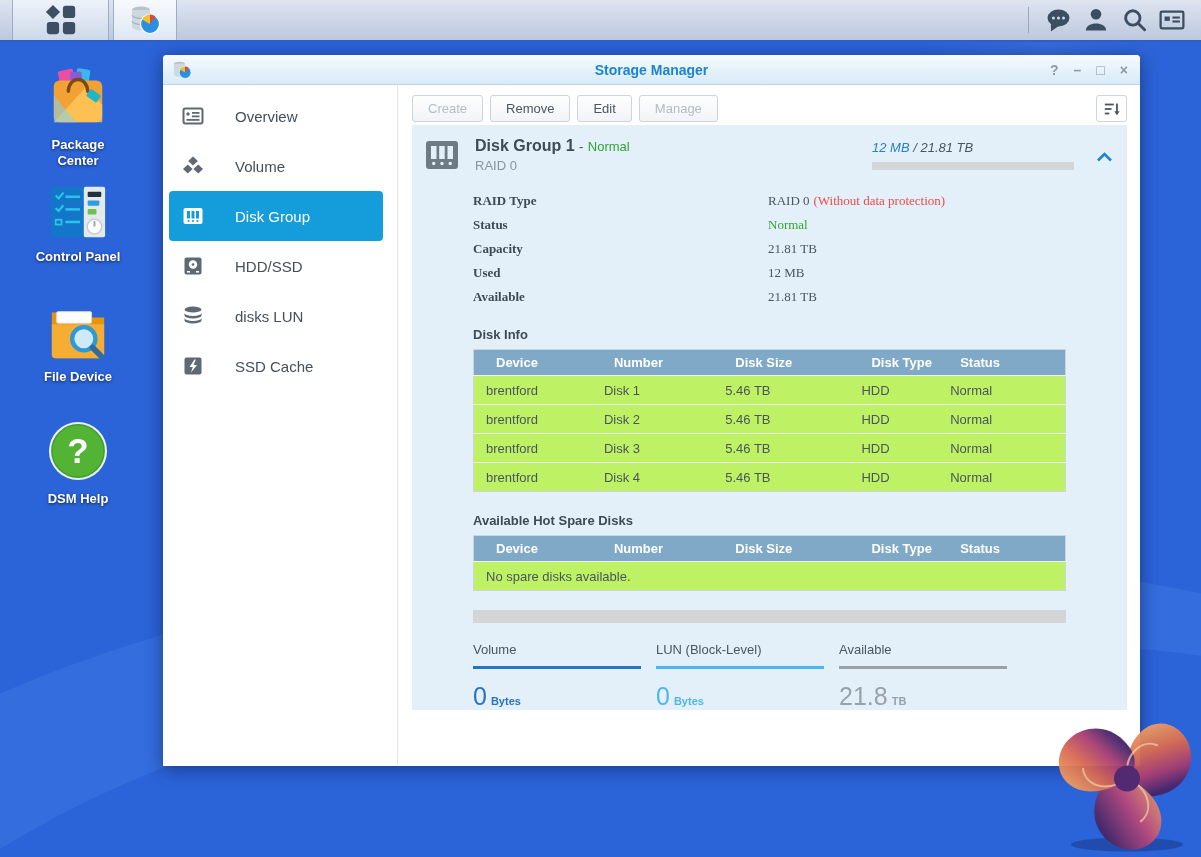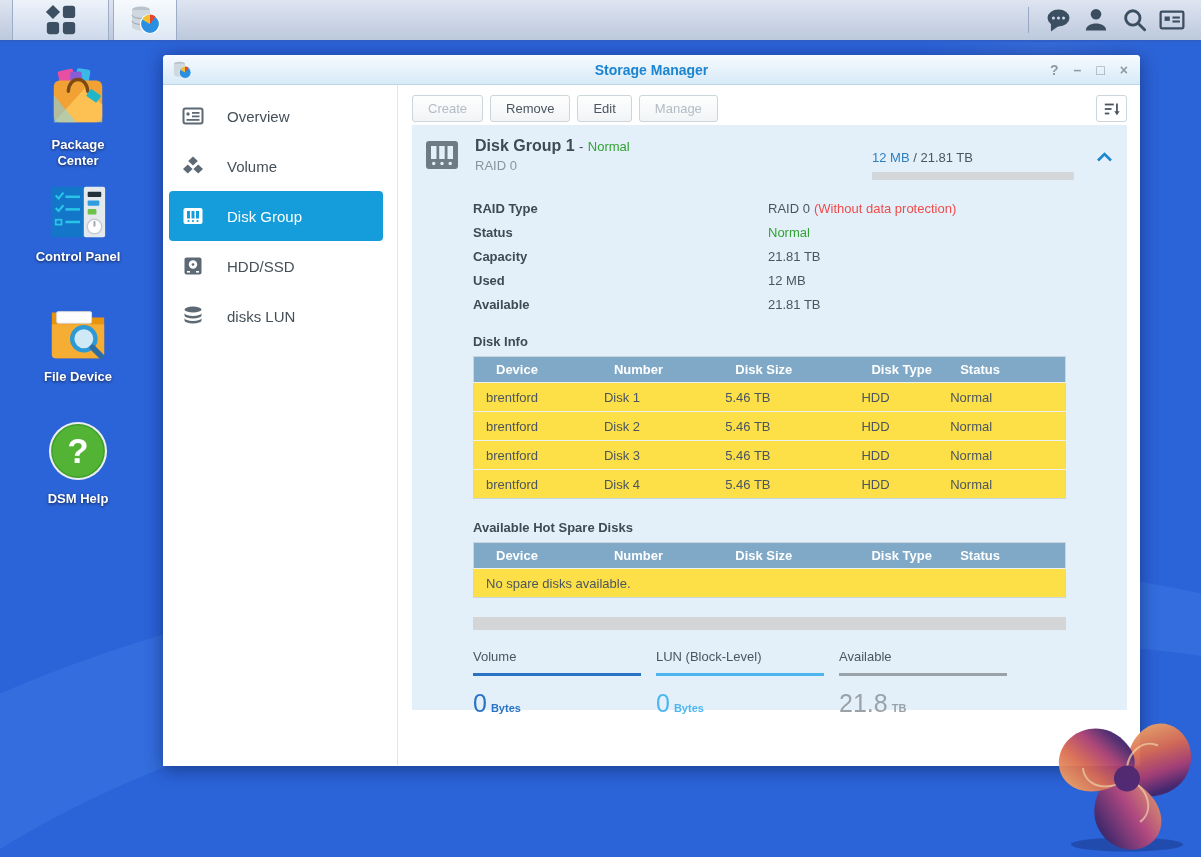--- a/index.html
+++ b/index.html
@@ -39,21 +39,21 @@
   .titlebar { height:30px; background:linear-gradient(#f7fbfe,#d7eaf8); border-bottom:1px solid #bdd5e6;
               border-radius:4px 4px 0 0; position:relative; display:flex; align-items:center; }
   .titlebar .app-mini { position:absolute; left:9px; top:5px; }
   .title-text { width:100%; text-align:center; color:#1b84d1; font-size:14px; font-weight:bold; }
   .win-controls { position:absolute; right:12px; top:0; height:30px; display:flex; align-items:center; gap:15px; }
   .win-controls span { color:#8b9aa6; font-size:14px; font-weight:bold; cursor:pointer; line-height:1; }
 
   .window-body { display:flex; height:680px; }
   .sidebar { width:235px; background:#fff; border-right:1px solid #e2e7ea; padding-top:6px; flex-shrink:0; }
   .side-item { height:50px; margin:0 14px 0 6px; padding-left:13px; border-radius:4px;
-               display:flex; align-items:center; gap:23px; color:#454f58; font-size:15px; cursor:pointer; }
+               display:flex; align-items:center; gap:31px; color:#454f58; font-size:15px; cursor:pointer; }
   .side-item .icn { width:22px; height:22px; color:#5d6a75; flex-shrink:0; }
   .side-item.active { background:#149dda; color:#fff; }
   .side-item.active .icn { color:#fff; }
 
   .content { flex:1; display:flex; flex-direction:column; background:#fff; }
   .toolbar { height:37px; padding:5px 13px 0 14px; display:flex; gap:7px; align-items:flex-end; }
   .tbtn { height:27px; padding:0 15px; font-size:13px; color:#4b5660; font-family:inherit;
           background:linear-gradient(#fefefe,#f1f4f6); border:1px solid #ccd5da; border-radius:3px; cursor:pointer; }
   .tbtn.disabled { color:#b3bdc5; cursor:default; }
   .sort-btn { margin-left:auto; width:31px; height:27px; background:#fff; border:1px solid #ccd5da;
@@ -63,36 +63,36 @@
   
   .panel { margin:3px 13px 0 14px; background:#e3f0f9; height:585px; padding-top:12px; }
   .pheader { display:flex; align-items:flex-start; padding:0 14px 0 12px; }
   .pheader .bay-icon { flex-shrink:0; }
   .ptitle-block { margin-left:15px; }
   .ptitle-line { font-size:16px; }
   .ptitle { font-weight:bold; color:#3f4a54; }
   .pdash { color:#3f4a54; font-size:13px; }
   .pstatus { color:#33a333; font-size:13px; }
   .psub { color:#8a949c; font-size:13px; margin-top:3px; }
-  .usage-block { margin-left:auto; width:202px; margin-top:13px; }
+  .usage-block { margin-left:auto; width:202px; margin-top:3px;font-style:italic; }
   .usage-text { font-size:13px; color:#4a5560; }
   .usage-used { color:#2b7fc3; }
   .usage-bar { margin-top:7px; height:8px; background:#d4d7d9; }
   .collapse { margin-left:22px; margin-top:12px; color:#1c86d1; cursor:pointer; }
 
   .panel-inner { margin:0 61px; }
   .details { margin-top:16px; }
-  .drow { display:flex; height:24px; font-size:13px; align-items:center; }
+  .drow { display:flex; height:24px; font-size:13px; align-items:center;font-family:Liberation Serif, serif; }
   .dlabel { width:295px; font-weight:bold; color:#3f4a54; }
   .dvalue { color:#4a5560; }
   .green { color:#33a333; }
   .red-note { color:#ef4b4b; margin-left:4px; }
 
   .section-title { margin:18px 0 7px 0; font-weight:bold; font-size:13px; color:#3f4a54; }
-  table.grid { width:100%; border:1px solid #c9d6df; background:#fde047; border-collapse:collapse; font-size:13px; }
+  table.grid { width:100%; border:1px solid #c9d6df; background:#bef264; border-collapse:collapse; font-size:13px; }
   table.grid th { background:#7fa9c7; color:#fff; font-weight:bold; height:26px;
                   text-align:left; padding-left:22px; }
   table.grid td { height:29px; padding-left:12px; color:#4a5560; border-top:1px solid #edf1f4; }
   .graybar { height:13px; background:#d3d5d7; margin-top:19px; }
   .stats { display:flex; gap:15px; margin-top:19px; }
   .stat { width:168px; }
   .slabel { font-size:13px; color:#4a5560; }
   .sline { height:3px; margin-top:9px; }
   .sval { margin-top:13px; font-size:25px; }
   .sunit { font-size:11px; font-weight:bold; margin-left:4px; }
@@ -280,20 +280,27 @@
           <span>HDD/SSD</span>
         </div>
         <div class="side-item">
           <svg class="icn" viewBox="0 0 22 22" fill="currentColor">
             <ellipse cx="11" cy="4.5" rx="8.5" ry="3"></ellipse>
             <path d="M2.5 8 a8.5 3 0 0 0 17 0 v2.5 a8.5 3 0 0 1 -17 0 Z"></path>
             <path d="M2.5 13 a8.5 3 0 0 0 17 0 v2.5 a8.5 3 0 0 1 -17 0 Z"></path>
           </svg>
           <span>disks LUN</span>
         </div>
+        <div class="side-item">
+          <svg class="icn" viewBox="0 0 22 22">
+            <rect x="2.5" y="2.5" width="17" height="17" rx="2" fill="currentColor"></rect>
+            <polygon points="12.5,4.5 7.5,12 10.8,12 9,17.5 15,10 11.6,10 13.8,4.5" fill="#fff"></polygon>
+          </svg>
+          <span>SSD Cache</span>
+        </div>
       </div>
 
       <div class="content">
         <div class="toolbar">
           <button class="tbtn disabled">Create</button>
           <button class="tbtn">Remove</button>
           <button class="tbtn">Edit</button>
           <button class="tbtn disabled">Manage</button>
           <div class="sort-btn">
             <svg width="18" height="18" viewBox="0 0 20 20">

